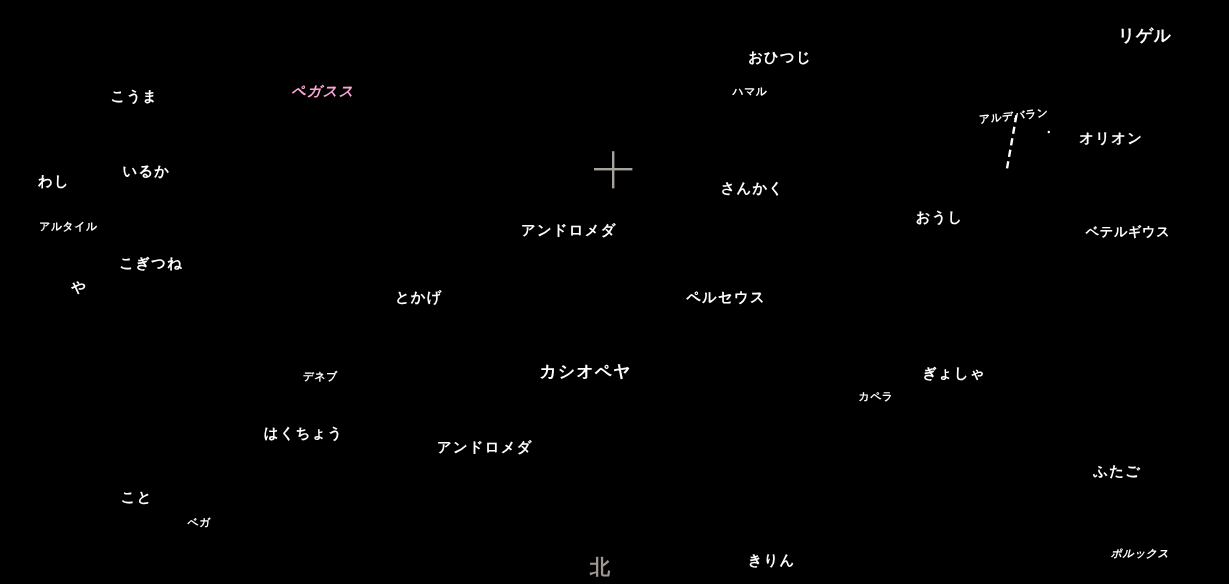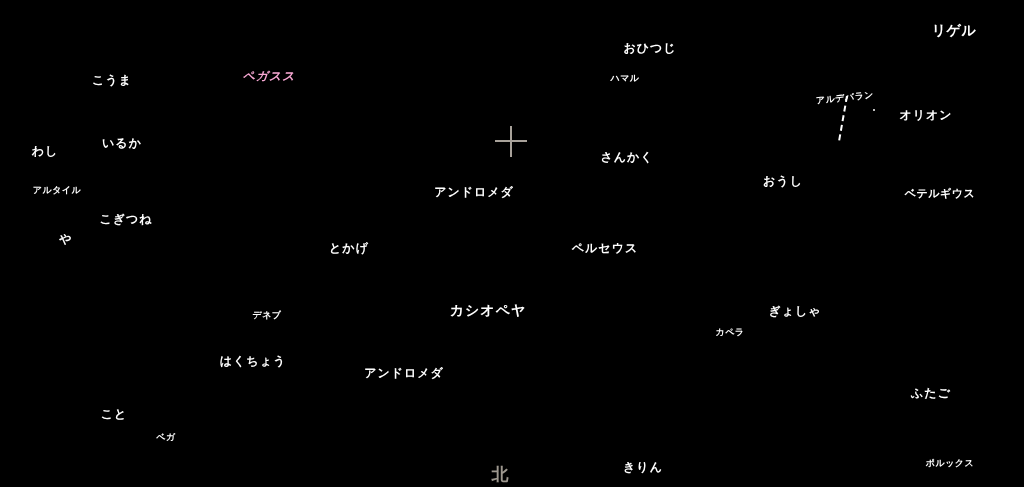--- a/index.html
+++ b/index.html
@@ -79,21 +79,21 @@
       <div class="sky-label constellation-label" style="left: 114px; top: 414px; font-size: 12px; color: rgb(255, 255, 255);">こと</div>
       <div class="sky-label constellation-label" style="left: 643px; top: 435px; font-size: 12px; color: rgb(255, 255, 255); margin-top: 32px;">きりん</div>
       <div class="sky-label star-name-label" style="left: 954px; top: 30px; font-size: 14px; color: rgb(255, 255, 255);">リゲル</div>
       <div class="sky-label star-name-label" style="left: 625px; top: 78px; font-size: 9px; color: rgb(255, 255, 255);">ハマル</div>
       <div class="sky-label star-name-label" style="left: 845px; top: 98px; font-size: 9px; color: rgb(255, 255, 255); transform: translate(-50%, -50%) rotate(-6deg);">アルデバラン</div>
       <div class="sky-label star-name-label" style="left: 57px; top: 190px; font-size: 9px; color: rgb(255, 255, 255);">アルタイル</div>
       <div class="sky-label star-name-label" style="left: 940px; top: 193px; font-size: 11px; color: rgb(255, 255, 255);">ベテルギウス</div>
       <div class="sky-label star-name-label" style="left: 267px; top: 315px; font-size: 9px; color: rgb(255, 255, 255);">デネブ</div>
       <div class="sky-label star-name-label" style="left: 730px; top: 332px; font-size: 9px; color: rgb(255, 255, 255);">カペラ</div>
       <div class="sky-label star-name-label" style="left: 166px; top: 437px; font-size: 9px; color: rgb(255, 255, 255);">ベガ</div>
-      <div class="sky-label star-name-label" style="left: 950px; top: 463px; font-size: 9px; color: rgb(255, 255, 255);">ポルックス</div>
+      <div class="sky-label star-name-label" style="left: 950px; top: 463px; font-size: 9px; color: rgb(255, 255, 255); font-style: italic;">ポルックス</div>
     </div>
 
   <div id="crosshair">
     <div id="crosshair-h" class="marker-arm" style="left: 495px; top: 140px; background: rgb(168, 162, 154);"></div>
     <div id="crosshair-v" class="marker-arm" style="left: 510px; top: 126px; background: rgb(168, 162, 154);"></div>
   </div>
 
   <div id="aldebaran-pointer" style="left: 846px; top: 96px; height: 45px; transform: rotate(10deg);"></div>
 
   <div id="star-dot" style="left: 873px; top: 109px;"></div>

